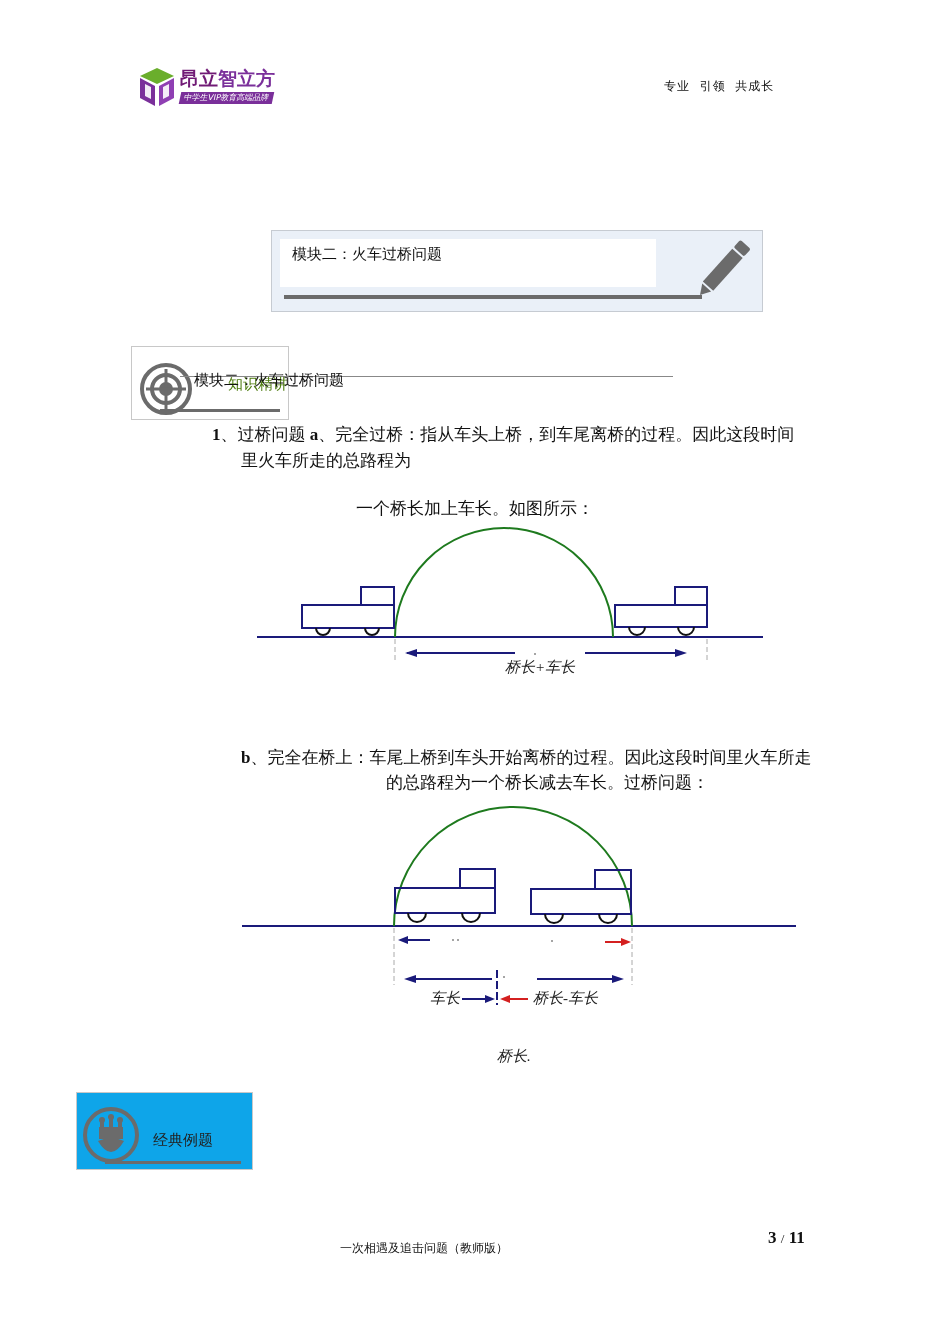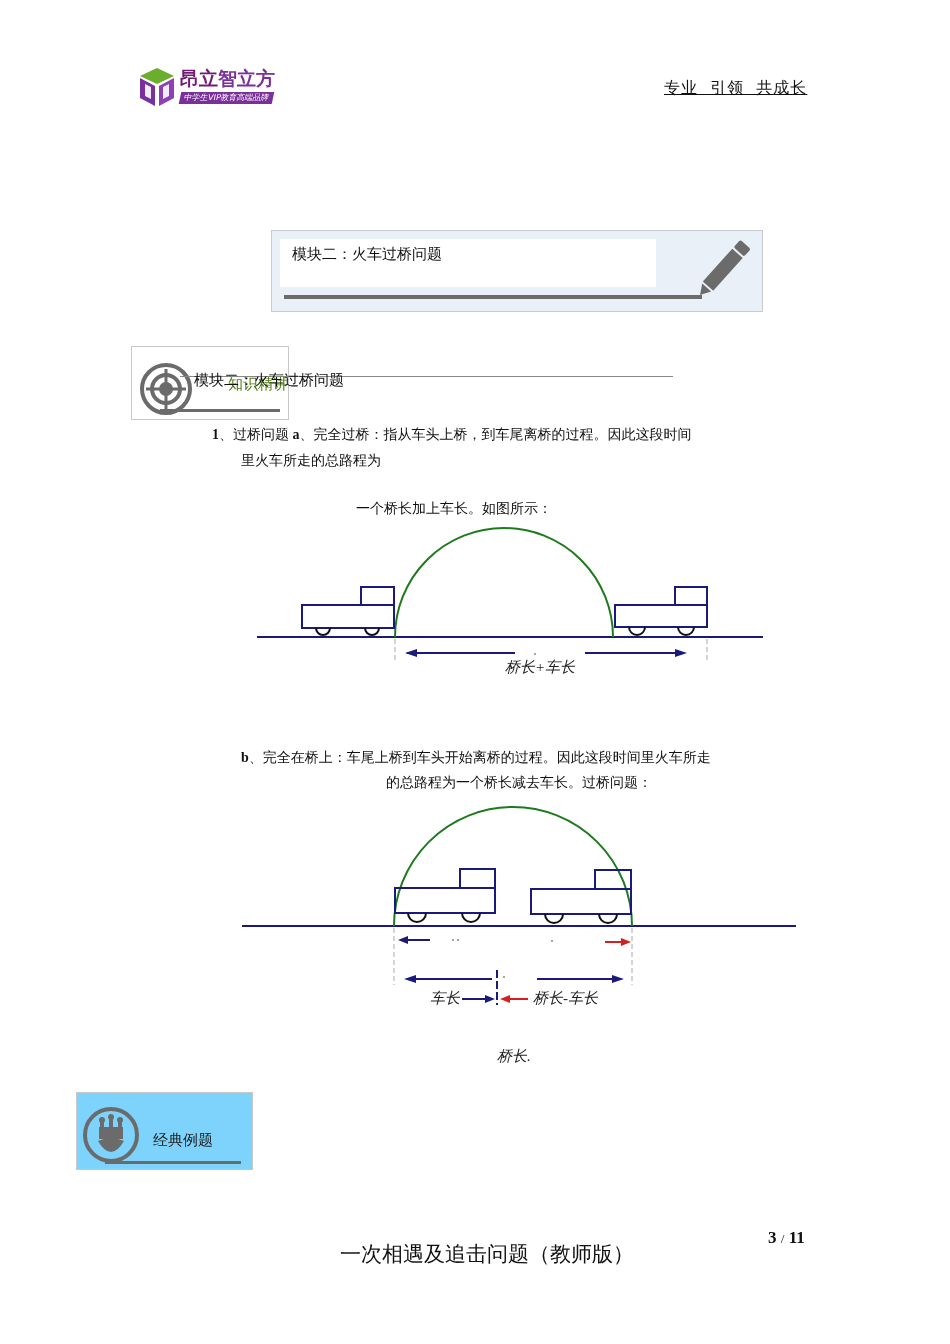--- a/index.html
+++ b/index.html
@@ -8,48 +8,48 @@
     font-family: "DejaVu Sans", "Liberation Sans", sans-serif; color: #111;
   }
   .abs { position: absolute; }
   .serif { font-family: "Liberation Serif", "DejaVu Serif", serif; }
 
   
   .logo { left: 138px; top: 66px; width: 132px; height: 42px; }
   .logo .brand { position: absolute; left: 42px; top: 0px; font-size: 19px; font-weight: bold; color: #7a2f9a; letter-spacing: 0px; white-space: nowrap; }
   .logo .brand .g { color: #701a75; }
   .logo .tag { position: absolute; left: 42px; top: 26px; height: 12px; padding: 0 4px; background: #7a2f9a; color: #fff; font-size: 8px; line-height: 12px; white-space: nowrap; transform: skewX(-12deg); }
-  .slogan { left: 664px; top: 78px; font-size: 16px; letter-spacing: 1px; white-space: nowrap; text-decoration: underline; }
+  .slogan { left: 664px; top: 78px; font-size: 12px; letter-spacing: 1px; white-space: nowrap; }
 
   
   .banner { left: 271px; top: 230px; width: 492px; height: 82px; background: #eaf0f8; border: 1px solid #c6cbd2; box-sizing: border-box; }
   .banner .inner { position: absolute; left: 8px; top: 8px; width: 376px; height: 48px; background: #fff; }
   .banner .title { position: absolute; left: 20px; top: 14px; font-size: 15px; white-space: nowrap; }
   .banner .line { position: absolute; left: 12px; top: 64px; width: 418px; height: 4px; background: #6b6b6b; }
   .banner svg { position: absolute; left: 420px; top: 6px; }
 
   
   .kbox { left: 131px; top: 346px; width: 158px; height: 74px; border: 1px solid #c8c8c8; box-sizing: border-box; background: #fff; }
   .kbox svg { position: absolute; left: 4px; top: 8px; }
   .kbox .uline { position: absolute; left: 28px; top: 62px; width: 120px; height: 3px; background: #6b6b6b; }
   .kline { left: 180px; top: 376px; width: 493px; height: 1px; background: #888; }
   .ktitle-under { left: 194px; top: 373px; font-size: 15px; color: #333; white-space: nowrap; }
   .ktitle { left: 194px; top: 371px; font-size: 15px; white-space: nowrap; }
 
   
-  .para { font-size: 14px; white-space: nowrap; line-height: 24px; }
+  .para { font-size: 17px; white-space: nowrap; line-height: 24px; }
   .caption { font-size: 15px; font-style: italic; white-space: nowrap; color: #222; }
 
   
-  .ebox { left: 76px; top: 1092px; width: 177px; height: 78px; border: 1px solid #c8c8c8; box-sizing: border-box; background: #7dd3fc; }
+  .ebox { left: 76px; top: 1092px; width: 177px; height: 78px; border: 1px solid #c8c8c8; box-sizing: border-box; background: #0ea5e9; }
   .ebox svg { position: absolute; left: 4px; top: 8px; }
   .ebox .label { position: absolute; left: 76px; top: 38px; font-size: 15px; color: #222; white-space: nowrap; }
   .ebox .uline { position: absolute; left: 28px; top: 68px; width: 136px; height: 3px; background: #6b6b6b; }
 
-  .footer-title { left: 340px; top: 1240px; font-size: 21px; white-space: nowrap; }
+  .footer-title { left: 340px; top: 1240px; font-size: 12px; white-space: nowrap; }
   .pagenum { left: 768px; top: 1228px; font-size: 17px; font-weight: bold; white-space: nowrap; }
   .pagenum .sep { font-weight: normal; font-size: 13px; }
 </style>
 </head>
 <body>
 
 <div class="abs logo">
   <svg width="38" height="42" viewBox="0 0 38 42" style="position:absolute;left:0;top:0;">
     <polygon points="19,2 36,10 19,18 2,10" fill="#6aae2c"></polygon>
     <polygon points="2,12 17,20 17,40 2,32" fill="#7a2f9a"></polygon>

